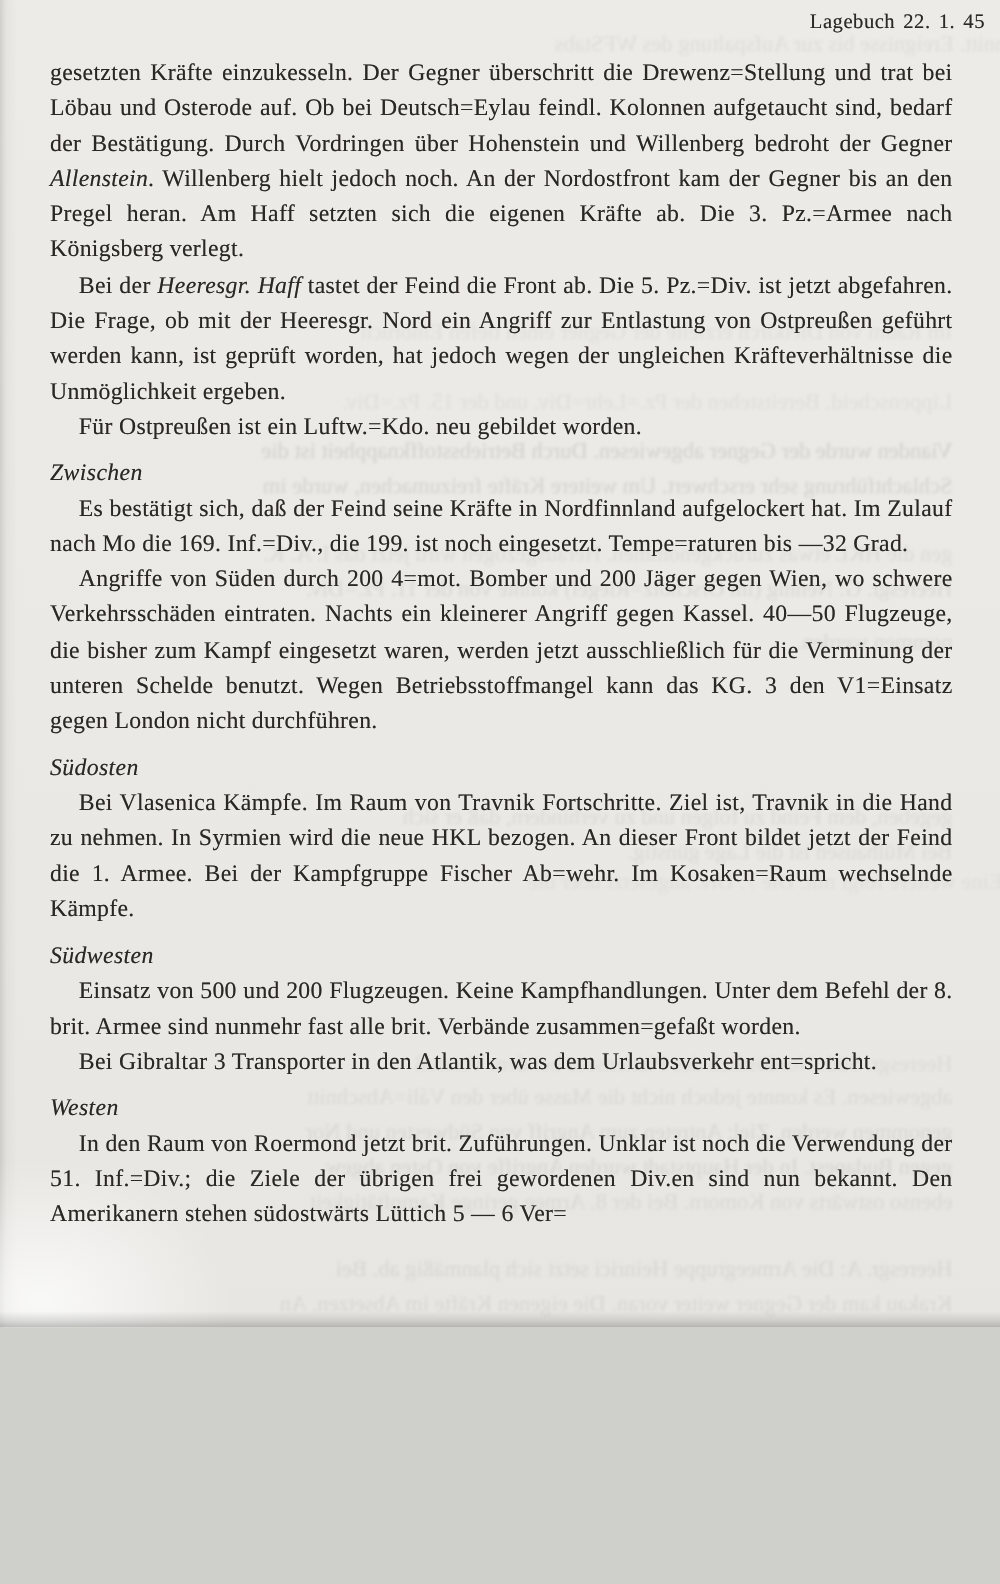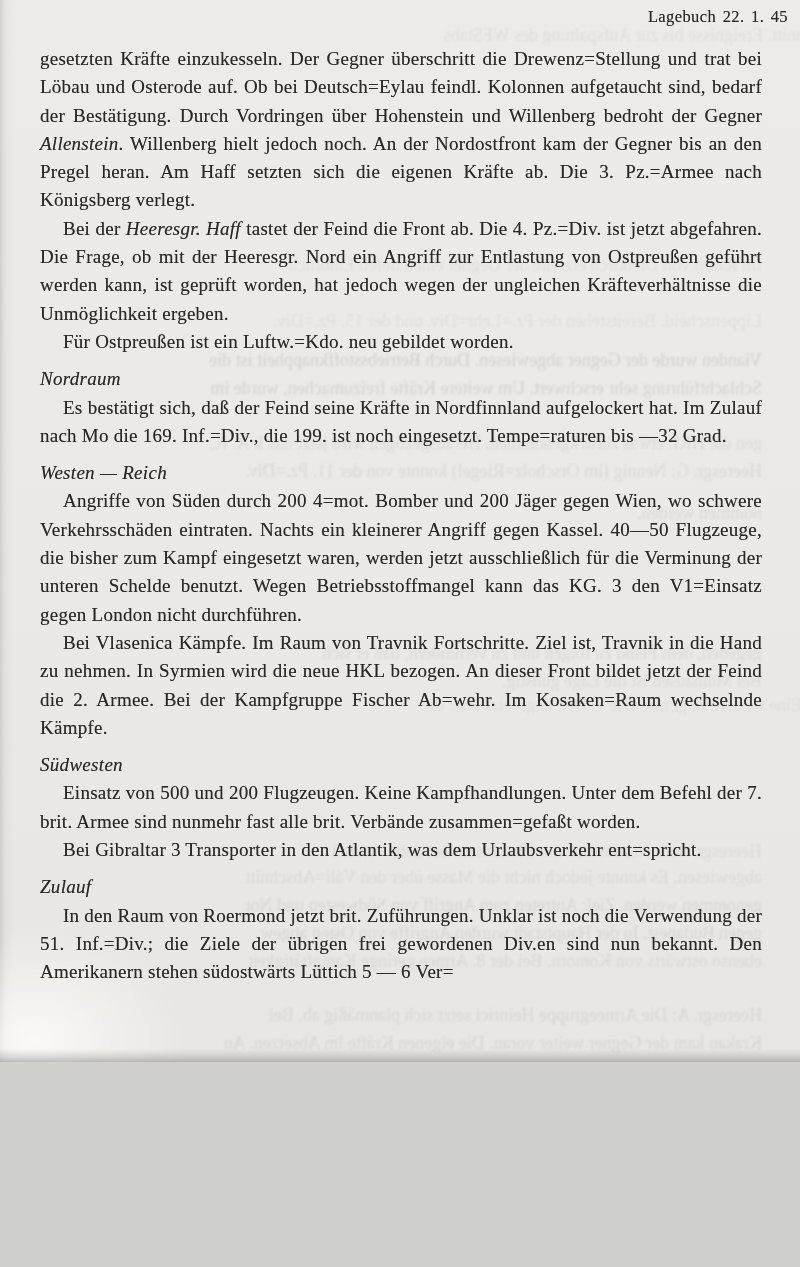--- a/index.html
+++ b/index.html
@@ -107,27 +107,27 @@
       <div class="ghost-line" style="top: 948px; left: 40px; opacity: 0.13;">ebenso ostwärts von Komorn. Bei der 8. Armee geringe Kampftätigkeit</div>
       <div class="ghost-line" style="top: 1002px; left: 40px; opacity: 0.14;">Heeresgr. A: Die Armeegruppe Heinrici setzt sich planmäßig ab. Bei</div>
       <div class="ghost-line" style="top: 1030px; left: 40px; opacity: 0.14;">Krakau kam der Gegner weiter voran. Die eigenen Kräfte im Absetzen. An</div>
       <div class="ghost-line" style="top: 1058px; left: 40px; opacity: 0.14;">oberschlesischen Grenze wurde der Gegner abgewiesen, ferner wurden</div>
       <div class="ghost-line" style="top: 1084px; left: 40px; opacity: 0.14;">Stöße geführt. Ein Angriff gegen Tarnowitz, wo der Gegner eindrang</div>
       <div class="ghost-line" style="top: 1110px; left: 40px; opacity: 0.13;">Ablaufen. In Namslau Feind. Aus Oels heraus eigene Stöße nach Osten</div>
     </div>
   <div class="running-head">Lagebuch 22. 1. 45</div>
   <div class="content">
       <p class="para"><span>gesetzten Kräfte einzukesseln. Der Gegner überschritt die Drewenz=Stellung und trat bei Löbau und Osterode auf. Ob bei Deutsch=Eylau feindl. Kolonnen aufgetaucht sind, bedarf der Bestätigung. Durch Vordringen über Hohenstein und Willenberg bedroht der Gegner </span><em>Allenstein</em><span>. Willenberg hielt jedoch noch. An der Nordostfront kam der Gegner bis an den Pregel heran. Am Haff setzten sich die eigenen Kräfte ab. Die 3. Pz.=Armee nach Königsberg verlegt.</span></p>
-      <p class="para indent"><span>Bei der </span><em>Heeresgr. Haff</em><span> tastet der Feind die Front ab. Die 4. Pz.=Div. ist jetzt abgefahren. Die Frage, ob mit der Heeresgr. Nord ein Angriff zur Entlastung von Ostpreußen geführt werden kann, ist geprüft worden, hat jedoch wegen der ungleichen Kräfteverhältnisse die Unmöglichkeit ergeben.</span></p>
+      <p class="para indent"><span>Bei der </span><em>Heeresgr. Haff</em><span> tastet der Feind die Front ab. Die 5. Pz.=Div. ist jetzt abgefahren. Die Frage, ob mit der Heeresgr. Nord ein Angriff zur Entlastung von Ostpreußen geführt werden kann, ist geprüft worden, hat jedoch wegen der ungleichen Kräfteverhältnisse die Unmöglichkeit ergeben.</span></p>
       <p class="para indent"><span>Für Ostpreußen ist ein Luftw.=Kdo. neu gebildet worden.</span></p>
-      <div class="heading">Nordraum</div>
+      <div class="heading">Zwischen</div>
       <p class="para indent"><span>Es bestätigt sich, daß der Feind seine Kräfte in Nordfinnland aufgelockert hat. Im Zulauf nach Mo die 169. Inf.=Div., die 199. ist noch eingesetzt. Tempe=raturen bis —32 Grad.</span></p>
-      <div class="heading">Westen — Reich</div>
       <p class="para indent"><span>Angriffe von Süden durch 200 4=mot. Bomber und 200 Jäger gegen Wien, wo schwere Verkehrsschäden eintraten. Nachts ein kleinerer Angriff gegen Kassel. 40—50 Flugzeuge, die bisher zum Kampf eingesetzt waren, werden jetzt ausschließlich für die Verminung der unteren Schelde benutzt. Wegen Betriebsstoffmangel kann das KG. 3 den V1=Einsatz gegen London nicht durchführen.</span></p>
-      <p class="para indent"><span>Bei Vlasenica Kämpfe. Im Raum von Travnik Fortschritte. Ziel ist, Travnik in die Hand zu nehmen. In Syrmien wird die neue HKL bezogen. An dieser Front bildet jetzt der Feind die 2. Armee. Bei der Kampfgruppe Fischer Ab=wehr. Im Kosaken=Raum wechselnde Kämpfe.</span></p>
+      <div class="heading">Südosten</div>
+      <p class="para indent"><span>Bei Vlasenica Kämpfe. Im Raum von Travnik Fortschritte. Ziel ist, Travnik in die Hand zu nehmen. In Syrmien wird die neue HKL bezogen. An dieser Front bildet jetzt der Feind die 1. Armee. Bei der Kampfgruppe Fischer Ab=wehr. Im Kosaken=Raum wechselnde Kämpfe.</span></p>
       <div class="heading">Südwesten</div>
-      <p class="para indent"><span>Einsatz von 500 und 200 Flugzeugen. Keine Kampfhandlungen. Unter dem Befehl der 7. brit. Armee sind nunmehr fast alle brit. Verbände zusammen=gefaßt worden.</span></p>
+      <p class="para indent"><span>Einsatz von 500 und 200 Flugzeugen. Keine Kampfhandlungen. Unter dem Befehl der 8. brit. Armee sind nunmehr fast alle brit. Verbände zusammen=gefaßt worden.</span></p>
       <p class="para indent"><span>Bei Gibraltar 3 Transporter in den Atlantik, was dem Urlaubsverkehr ent=spricht.</span></p>
-      <div class="heading">Zulauf</div>
+      <div class="heading">Westen</div>
       <p class="para indent"><span>In den Raum von Roermond jetzt brit. Zuführungen. Unklar ist noch die Verwendung der 51. Inf.=Div.; die Ziele der übrigen frei gewordenen Div.en sind nun bekannt. Den Amerikanern stehen südostwärts Lüttich 5 — 6 Ver=</span></p>
     </div>
   <div class="page-number">1031</div>
 </div>
 
 </body></html>

